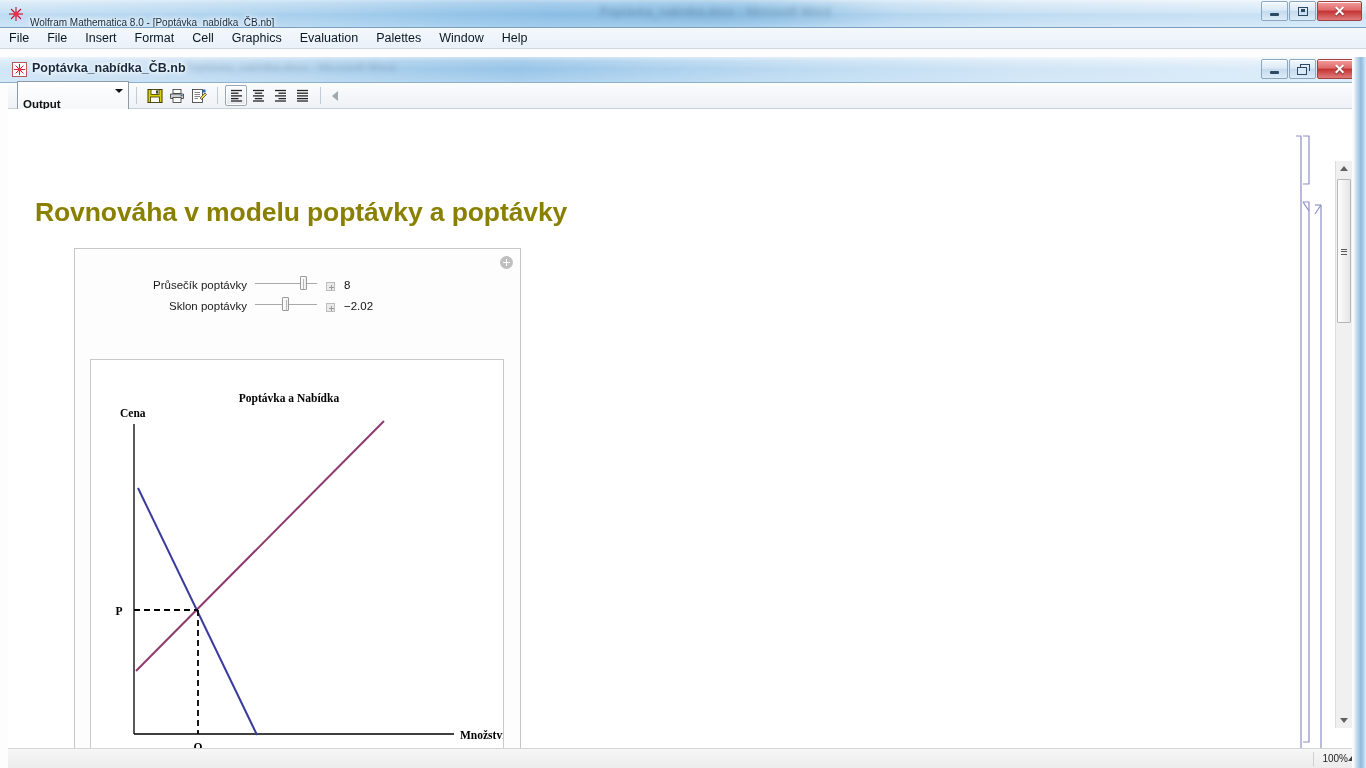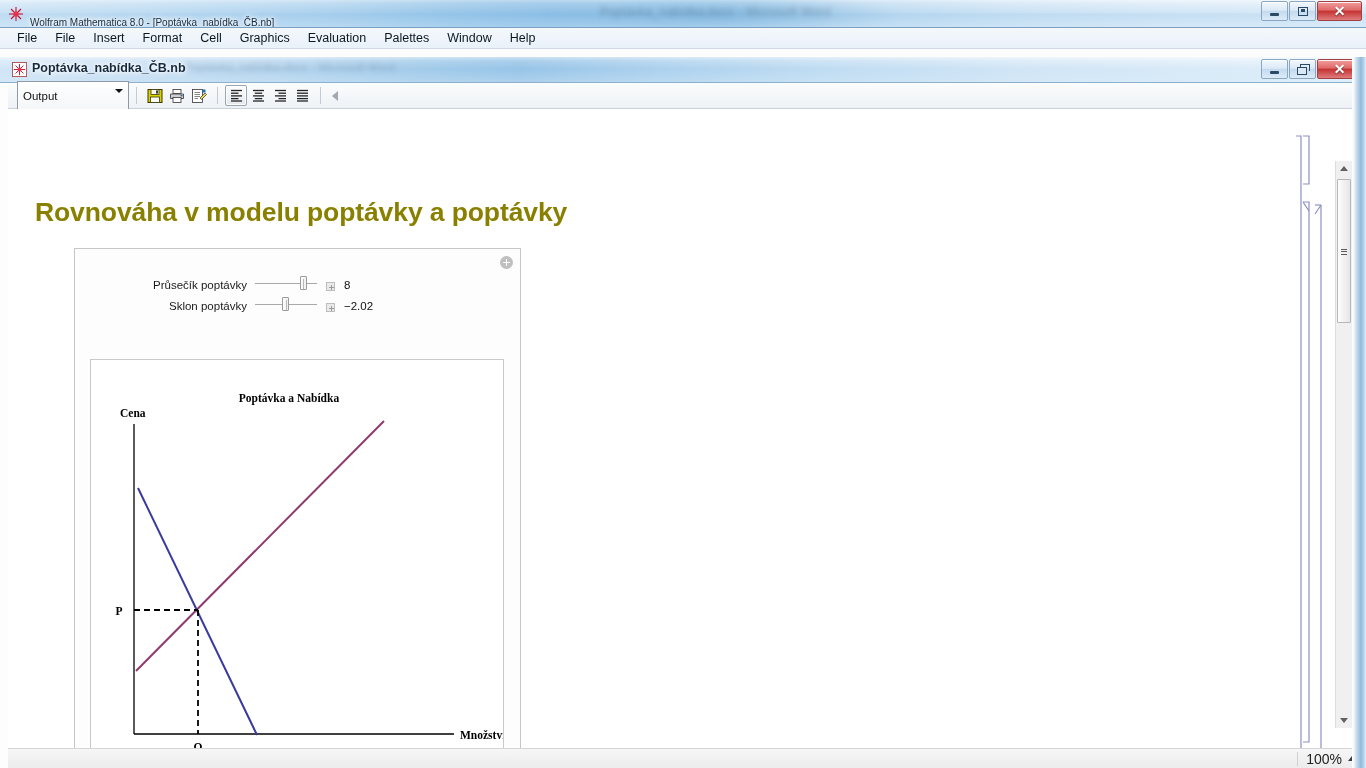--- a/index.html
+++ b/index.html
@@ -100,21 +100,21 @@
     text-shadow: 0 1px 1px rgba(0,0,0,.5);
     line-height: 1;
   }
 
   
   .menubar {
     height: 21px;
     background: linear-gradient(to bottom, #f4f8fc 0%, #e9f1f9 100%);
     border-bottom: 1px solid #cfd9e4;
     display: flex; align-items: center;
-    padding-left: 8px;
+    padding-left: 0;
   }
   .menuitem {
     font-size: 12.5px; color: #0a1822;
     padding: 2px 9px; cursor: default; white-space: nowrap;
   }
 
   
   .mdi {
     position: absolute;
     left: 8px; top: 57px; right: 0px; bottom: 0px;
@@ -158,24 +158,25 @@
     border-bottom: 1px solid #c9d2db;
     display: flex; align-items: center;
     padding-left: 9px;
     gap: 0px;
   }
   .style-select {
     width: 112px; height: 30px;
     border: 1px solid #8d9aa6;
     background: linear-gradient(to bottom,#ffffff 0%,#f4f6f8 100%);
     font-size: 11.5px; color: #111;
-    display: flex; align-items: center;
+    display: flex; align-items: flex-end;
     padding-left: 5px;
     position: relative;
     box-shadow: inset 1px 1px 0 #fff;
+    font-weight: bold;
   }
   .style-select .arrow {
     position:absolute; right:5px; top:7px;
     width:0;height:0;border-left:4px solid transparent;border-right:4px solid transparent;
     border-top:4.5px solid #111;
   }
   .tsep { width:1px; height:17px; background:#c3ccd5; margin:0 7px; }
   .tbtn {
     width: 22px; height: 21px;
     display:flex;align-items:center;justify-content:center;
@@ -300,21 +301,21 @@
       #ffffff 0px, #f3f7fb 2px, #cfe0ef 4px, #a8c9e4 7px, #8fbadd 9px, #b9d5ec 12px, #dfecf7 14px);
   }
 
   
   .statusbar {
     position:absolute; left:0; right:0; bottom:0; height:20px;
     background: linear-gradient(to bottom,#f6f6f6,#ececec);
     border-top:1px solid #d5d5d5;
     display:flex; align-items:center; justify-content:flex-end;
   }
-  .zoomval { font-size:14px; color:#222; margin-right:6px; }
+  .zoomval { font-size:10px; color:#222; }
   .zoomtri {
     width:0;height:0;margin-right:10px;
     border-left:4px solid transparent;border-right:4px solid transparent;border-bottom:5px solid #3a3a3a;
   }
   .statusbar .sep { width:1px;height:14px;background:#d0d0d0;margin-right:8px; }
 </style>
 </head>
 <body>
 
 <div id="app">

